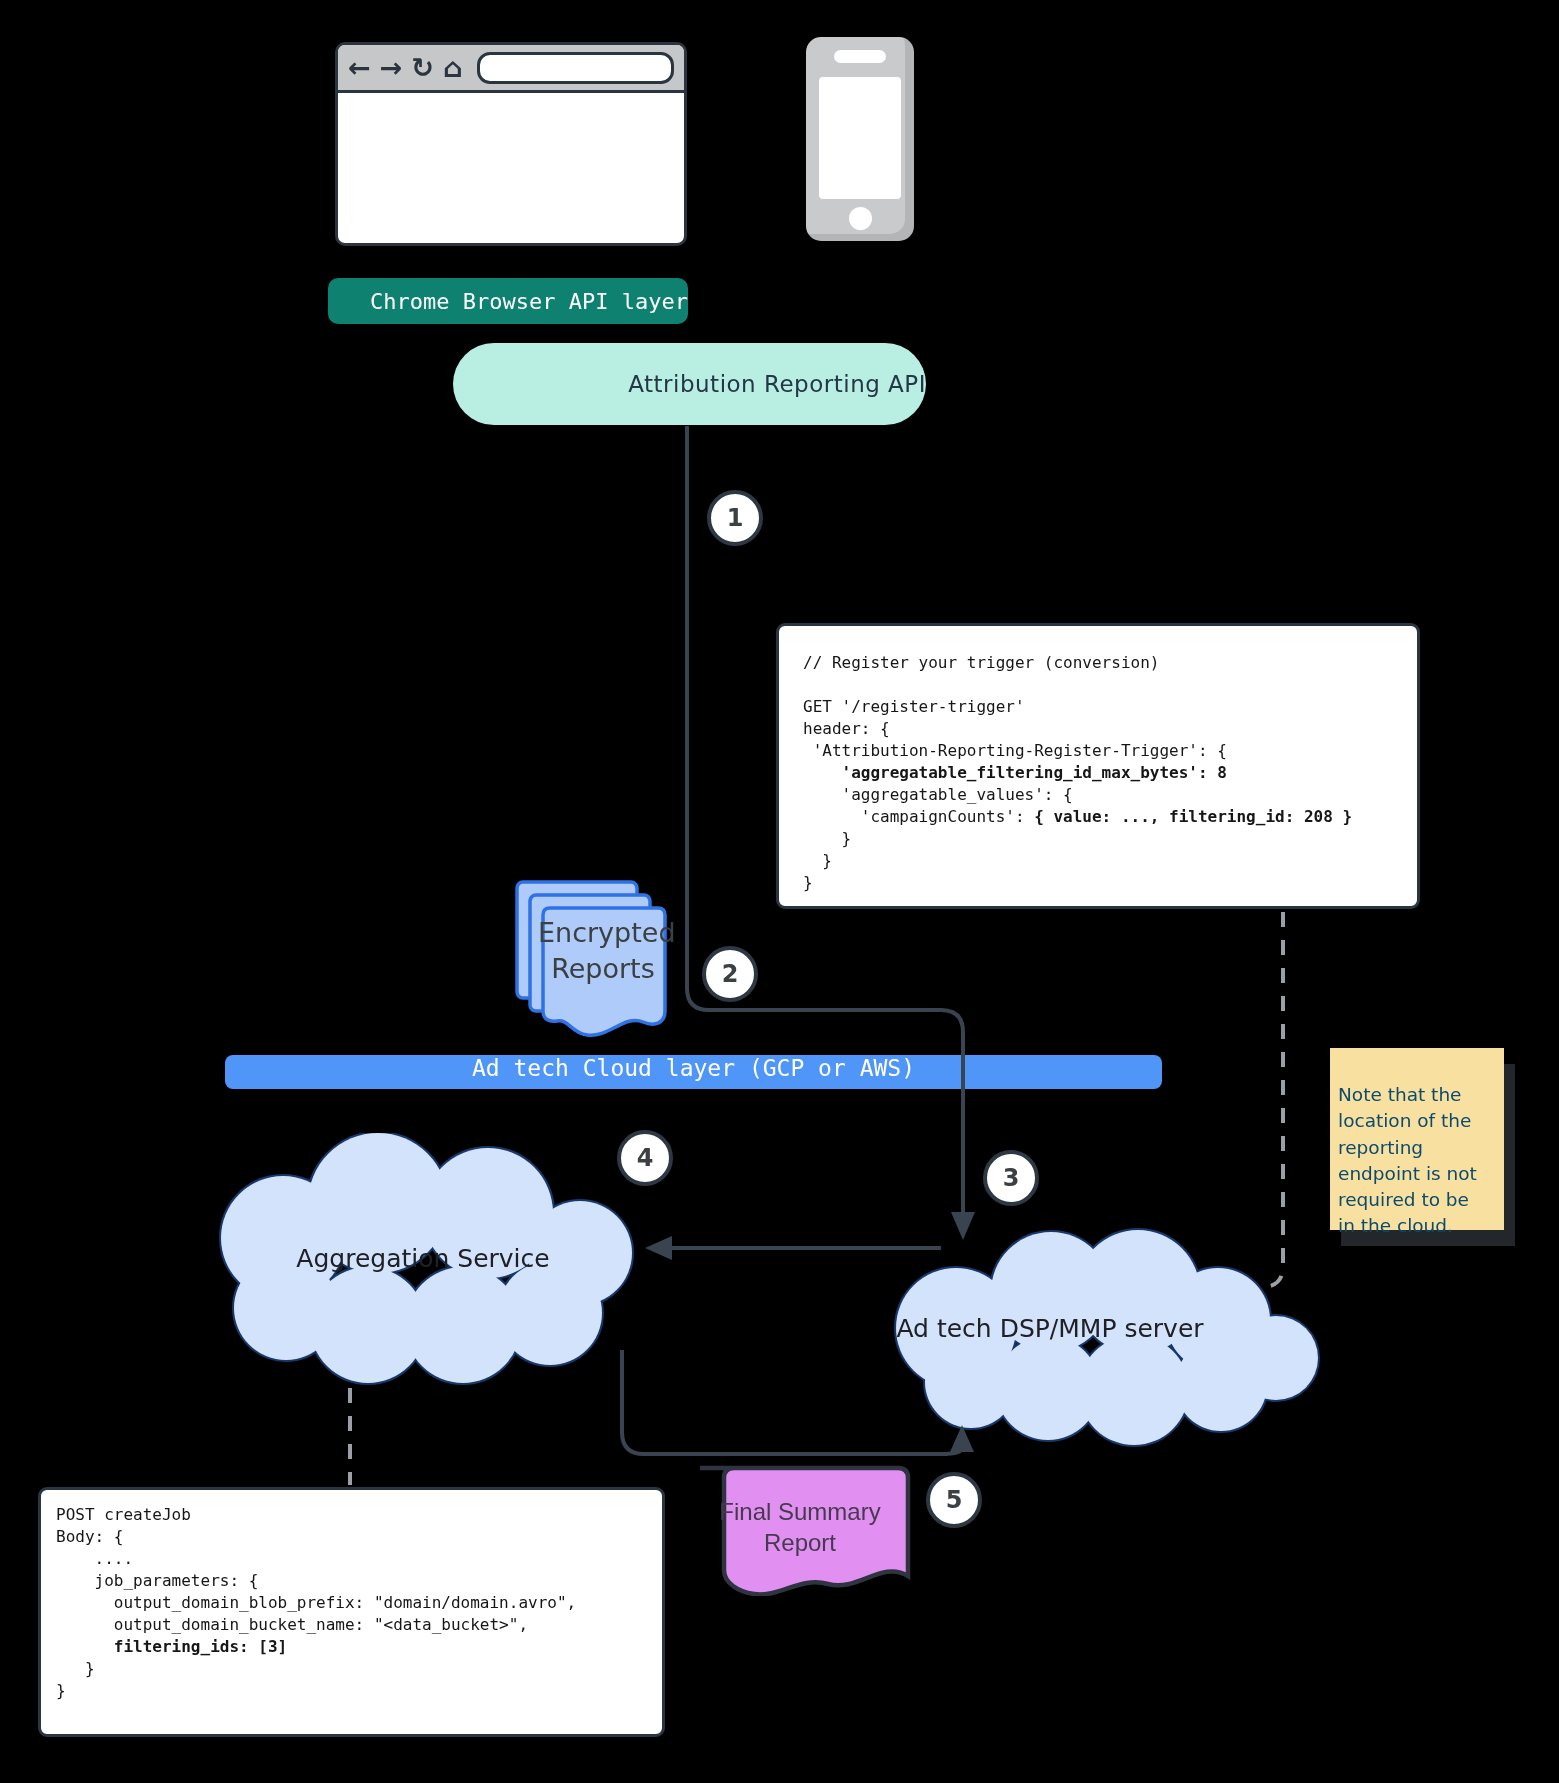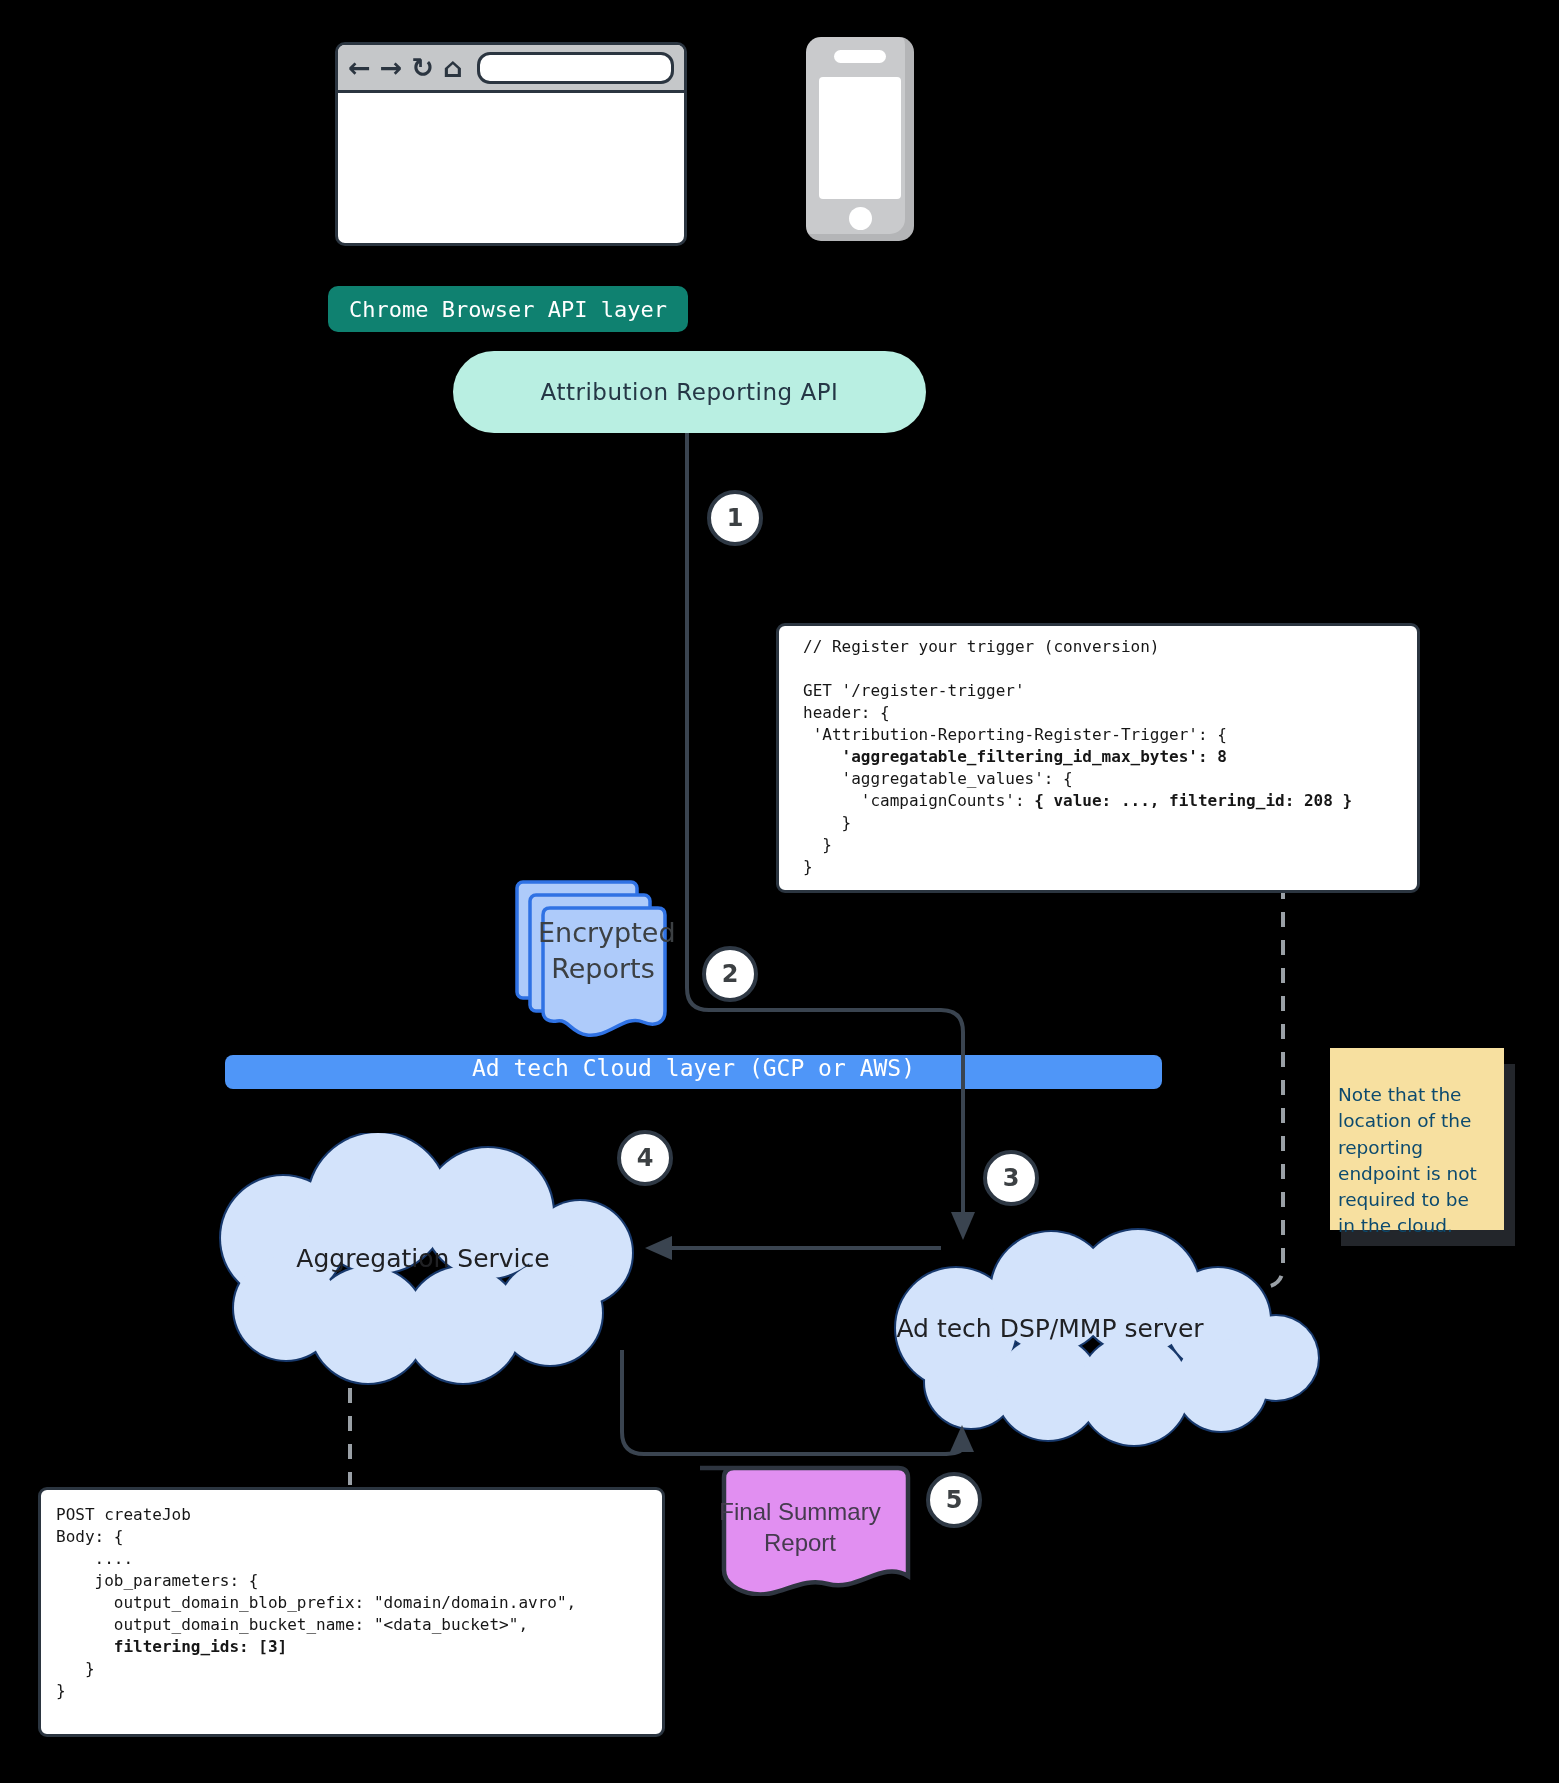--- a/index.html
+++ b/index.html
@@ -31,23 +31,23 @@
           border:3px solid var(--code_border);border-radius:13px;}
 
   
   .phone{left:806px;top:37px;width:108px;height:204px;background:var(--phone_gray);
          border-radius:15px;box-shadow:inset -9px -7px 0 rgba(0,0,0,0.10);}
   .speaker{position:absolute;left:28px;top:13px;width:52px;height:13px;border-radius:7px;background:var(--white);}
   .pscreen{position:absolute;left:13px;top:40px;width:82px;height:122px;border-radius:4px;background:var(--white);}
   .phome{position:absolute;left:43px;top:170px;width:23px;height:23px;border-radius:50%;background:var(--white);}
 
   
-  .pill{display:flex;align-items:center;justify-content:center;color:#fff;
+  .pill{display:flex;align-items:center;justify-content:flex-end;color:#fff;
         font-family:"DejaVu Sans Mono","Liberation Mono",monospace;font-size:22px;
-        background:var(--teal);border-radius:10px;white-space:pre;margin-top:8px;}
+        background:var(--teal);border-radius:10px;white-space:pre;}
   .pill-chrome{left:328px;top:278px;width:360px;height:46px;}
   .pill-android{left:710px;top:278px;width:301px;height:46px;}
   .pill-api{left:453px;top:343px;width:473px;height:82px;border-radius:41px;
             background:var(--mint);color:var(--mint_text);
             font-family:"DejaVu Sans","Liberation Sans",sans-serif;font-size:23px;letter-spacing:.5px;}
 
   
   .cloudbar{left:225px;top:1055px;width:937px;height:34px;background:var(--bar_blue);
             border-radius:8px;display:flex;justify-content:center;
             color:#fff;font-family:"DejaVu Sans Mono","Liberation Mono",monospace;font-size:23px;}
@@ -59,21 +59,21 @@
         font-size:24px;font-weight:bold;color:#3c4043;}
   .s1{left:707px;top:490px;} .s2{left:702px;top:946px;} .s3{left:983px;top:1150px;}
   .s4{left:617px;top:1130px;} .s5{left:926px;top:1472px;}
 
   
   .code{background:var(--white);border:3px solid var(--code_border);border-radius:9px;
         font-family:"DejaVu Sans Mono","Liberation Mono",monospace;font-size:16px;
         line-height:22px;color:#161616;box-sizing:border-box;}
   .code .cl{white-space:pre;}
   .code .b{font-weight:bold;}
-  .code1{left:776px;top:623px;width:644px;padding:10px 20px 12px 24px;}
+  .code1{left:776px;top:623px;width:644px;padding:26px 20px 12px 24px;}
   .code2{left:38px;top:1487px;width:627px;padding:14px 14px 32px 15px;}
 
   
   .note{left:1330px;top:1048px;width:174px;height:182px;background:var(--note_bg);
         box-shadow:11px 16px 0 var(--note_shadow);box-sizing:border-box;
         padding:34px 16px 0 8px;text-align:left;color:#0c4a6e;
         font-size:18.5px;line-height:1.42;}
 
   
   .shapelabel{color:var(--text_dark);text-align:center;}

